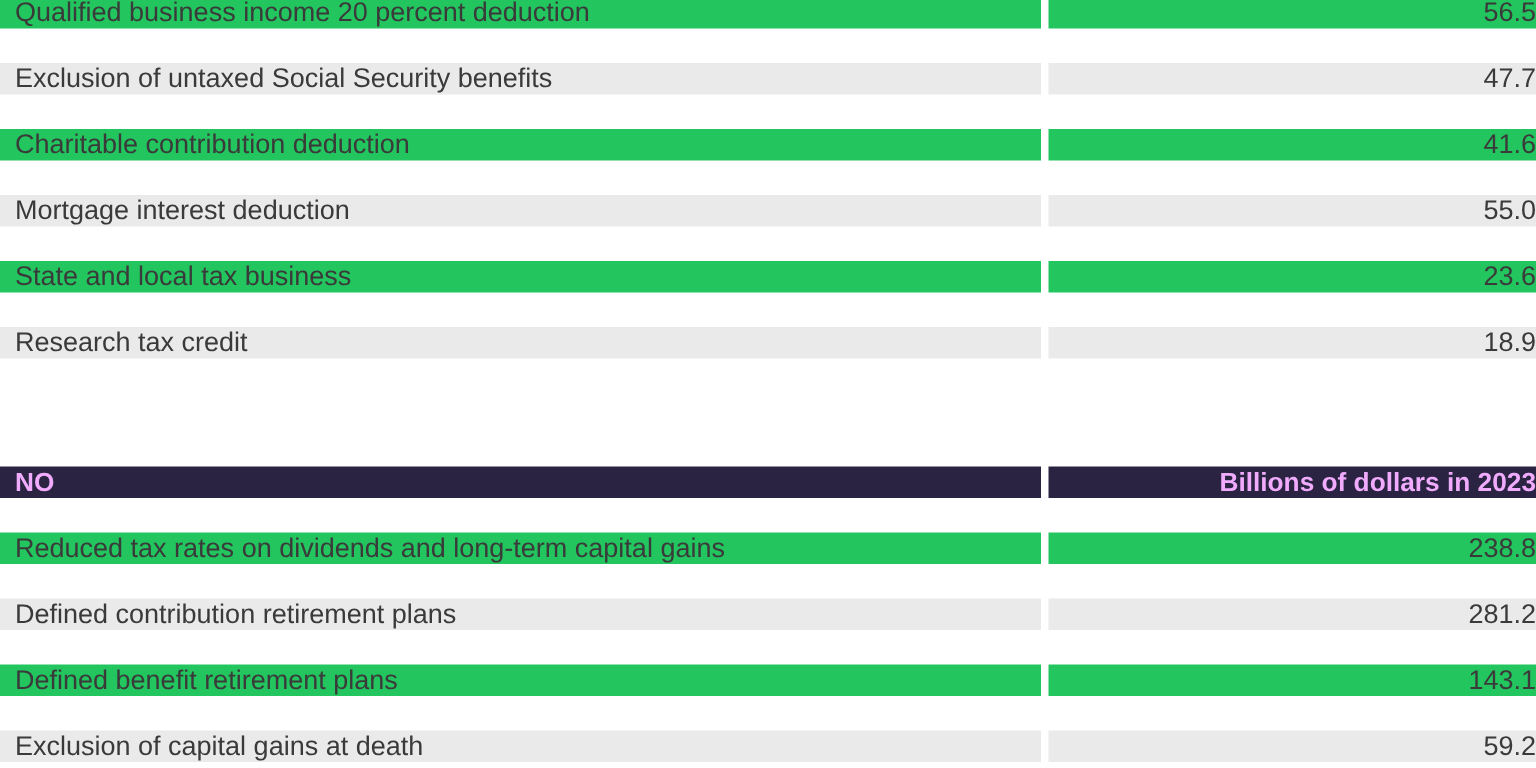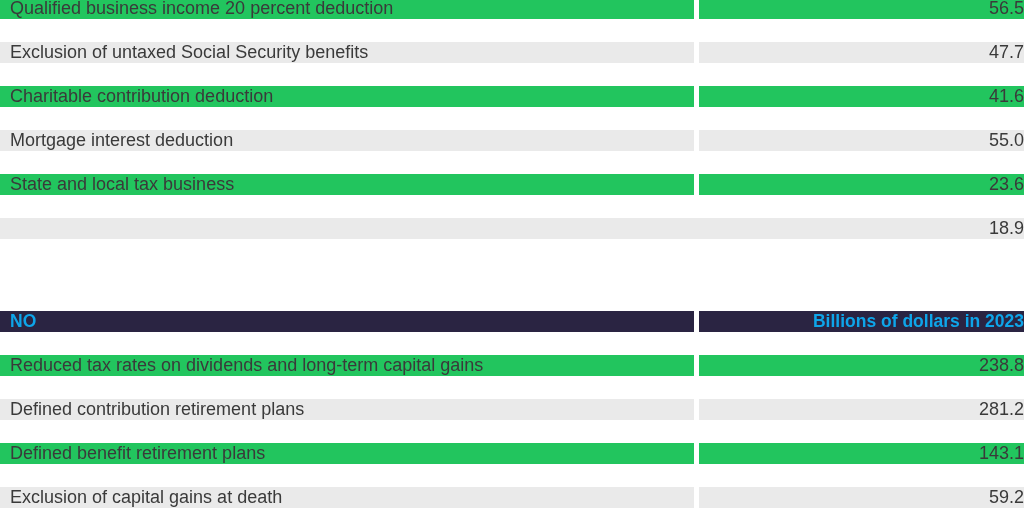--- a/index.html
+++ b/index.html
@@ -38,21 +38,21 @@
   }
   .cell.value {
     flex: 1;
     justify-content: flex-end;
   }
   .row.alt .cell { background: #eaeaea; }
   .table-gap { height: 54px; background: #ffffff; }
   .header-row { height: 39px; }
   .header-row .cell {
     background: #2a2442;
-    color: #0ea5e9;
+    color: #f0abfc;
     font-weight: bold;
     font-size: 17.5px;
   }
 </style>
 </head>
 <body>
 
 <div class="page">
 
   <div class="table table-top">
@@ -70,20 +70,21 @@
     </div>
     <div class="row alt">
       <div class="cell label">Mortgage interest deduction</div>
       <div class="cell value">55.0</div>
     </div>
     <div class="row">
       <div class="cell label">State and local tax business</div>
       <div class="cell value">23.6</div>
     </div>
     <div class="row alt">
+      <div class="cell label">Research tax credit</div>
       <div class="cell value">18.9</div>
     </div>
   </div>
 
   <div class="table-gap"></div>
 
   <div class="table table-bottom">
     <div class="row header-row">
       <div class="cell label">NO</div>
       <div class="cell value">Billions of dollars in 2023</div>

